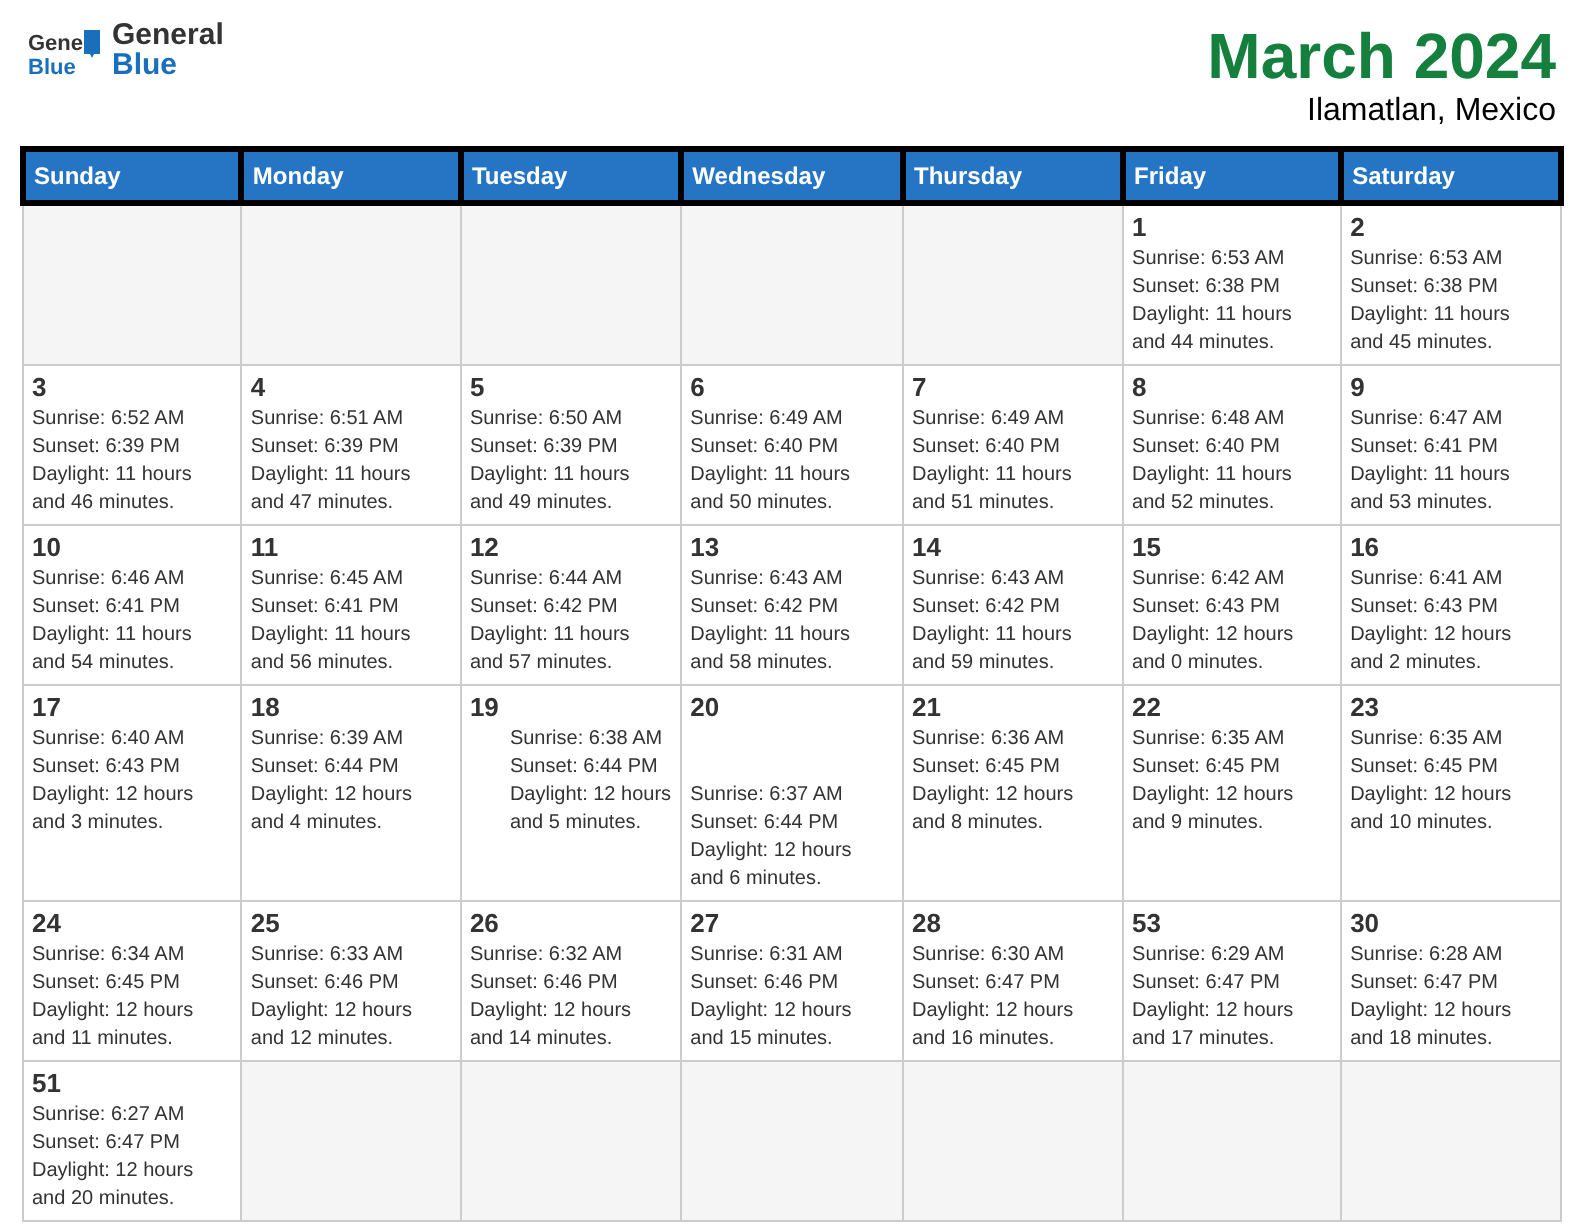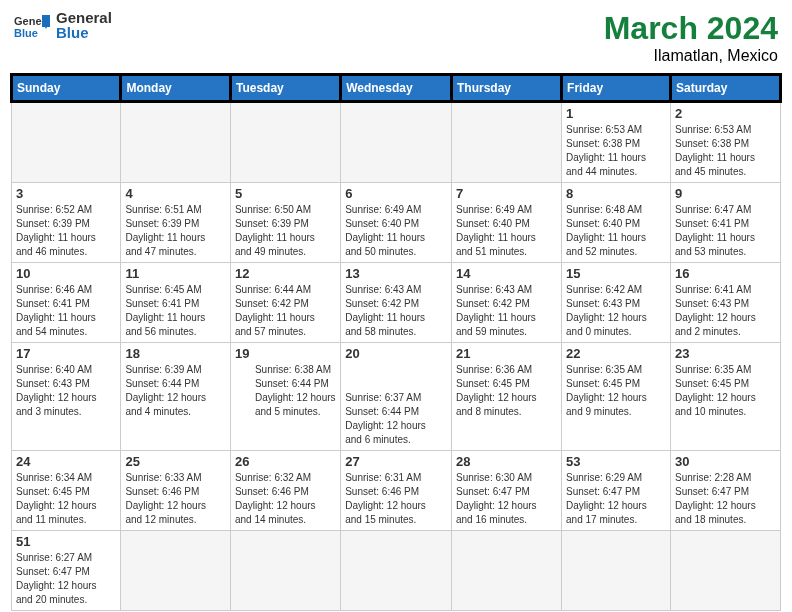--- a/index.html
+++ b/index.html
@@ -327,21 +327,21 @@
         </td>
         <td>
           <span class="day-num">53</span>
           <div class="day-info" style="white-space: pre-line;">Sunrise: 6:29 AM
 Sunset: 6:47 PM
 Daylight: 12 hours
 and 17 minutes.</div>
         </td>
         <td>
           <span class="day-num">30</span>
-          <div class="day-info" style="white-space: pre-line;">Sunrise: 2:28 AM
+          <div class="day-info" style="white-space: pre-line;">Sunrise: 6:28 AM
 Sunset: 6:47 PM
 Daylight: 12 hours
 and 18 minutes.</div>
         </td>
       </tr>
       <tr class="last-row">
         <td>
           <span class="day-num">51</span>
           <div class="day-info" style="white-space: pre-line;">Sunrise: 6:27 AM
 Sunset: 6:47 PM

